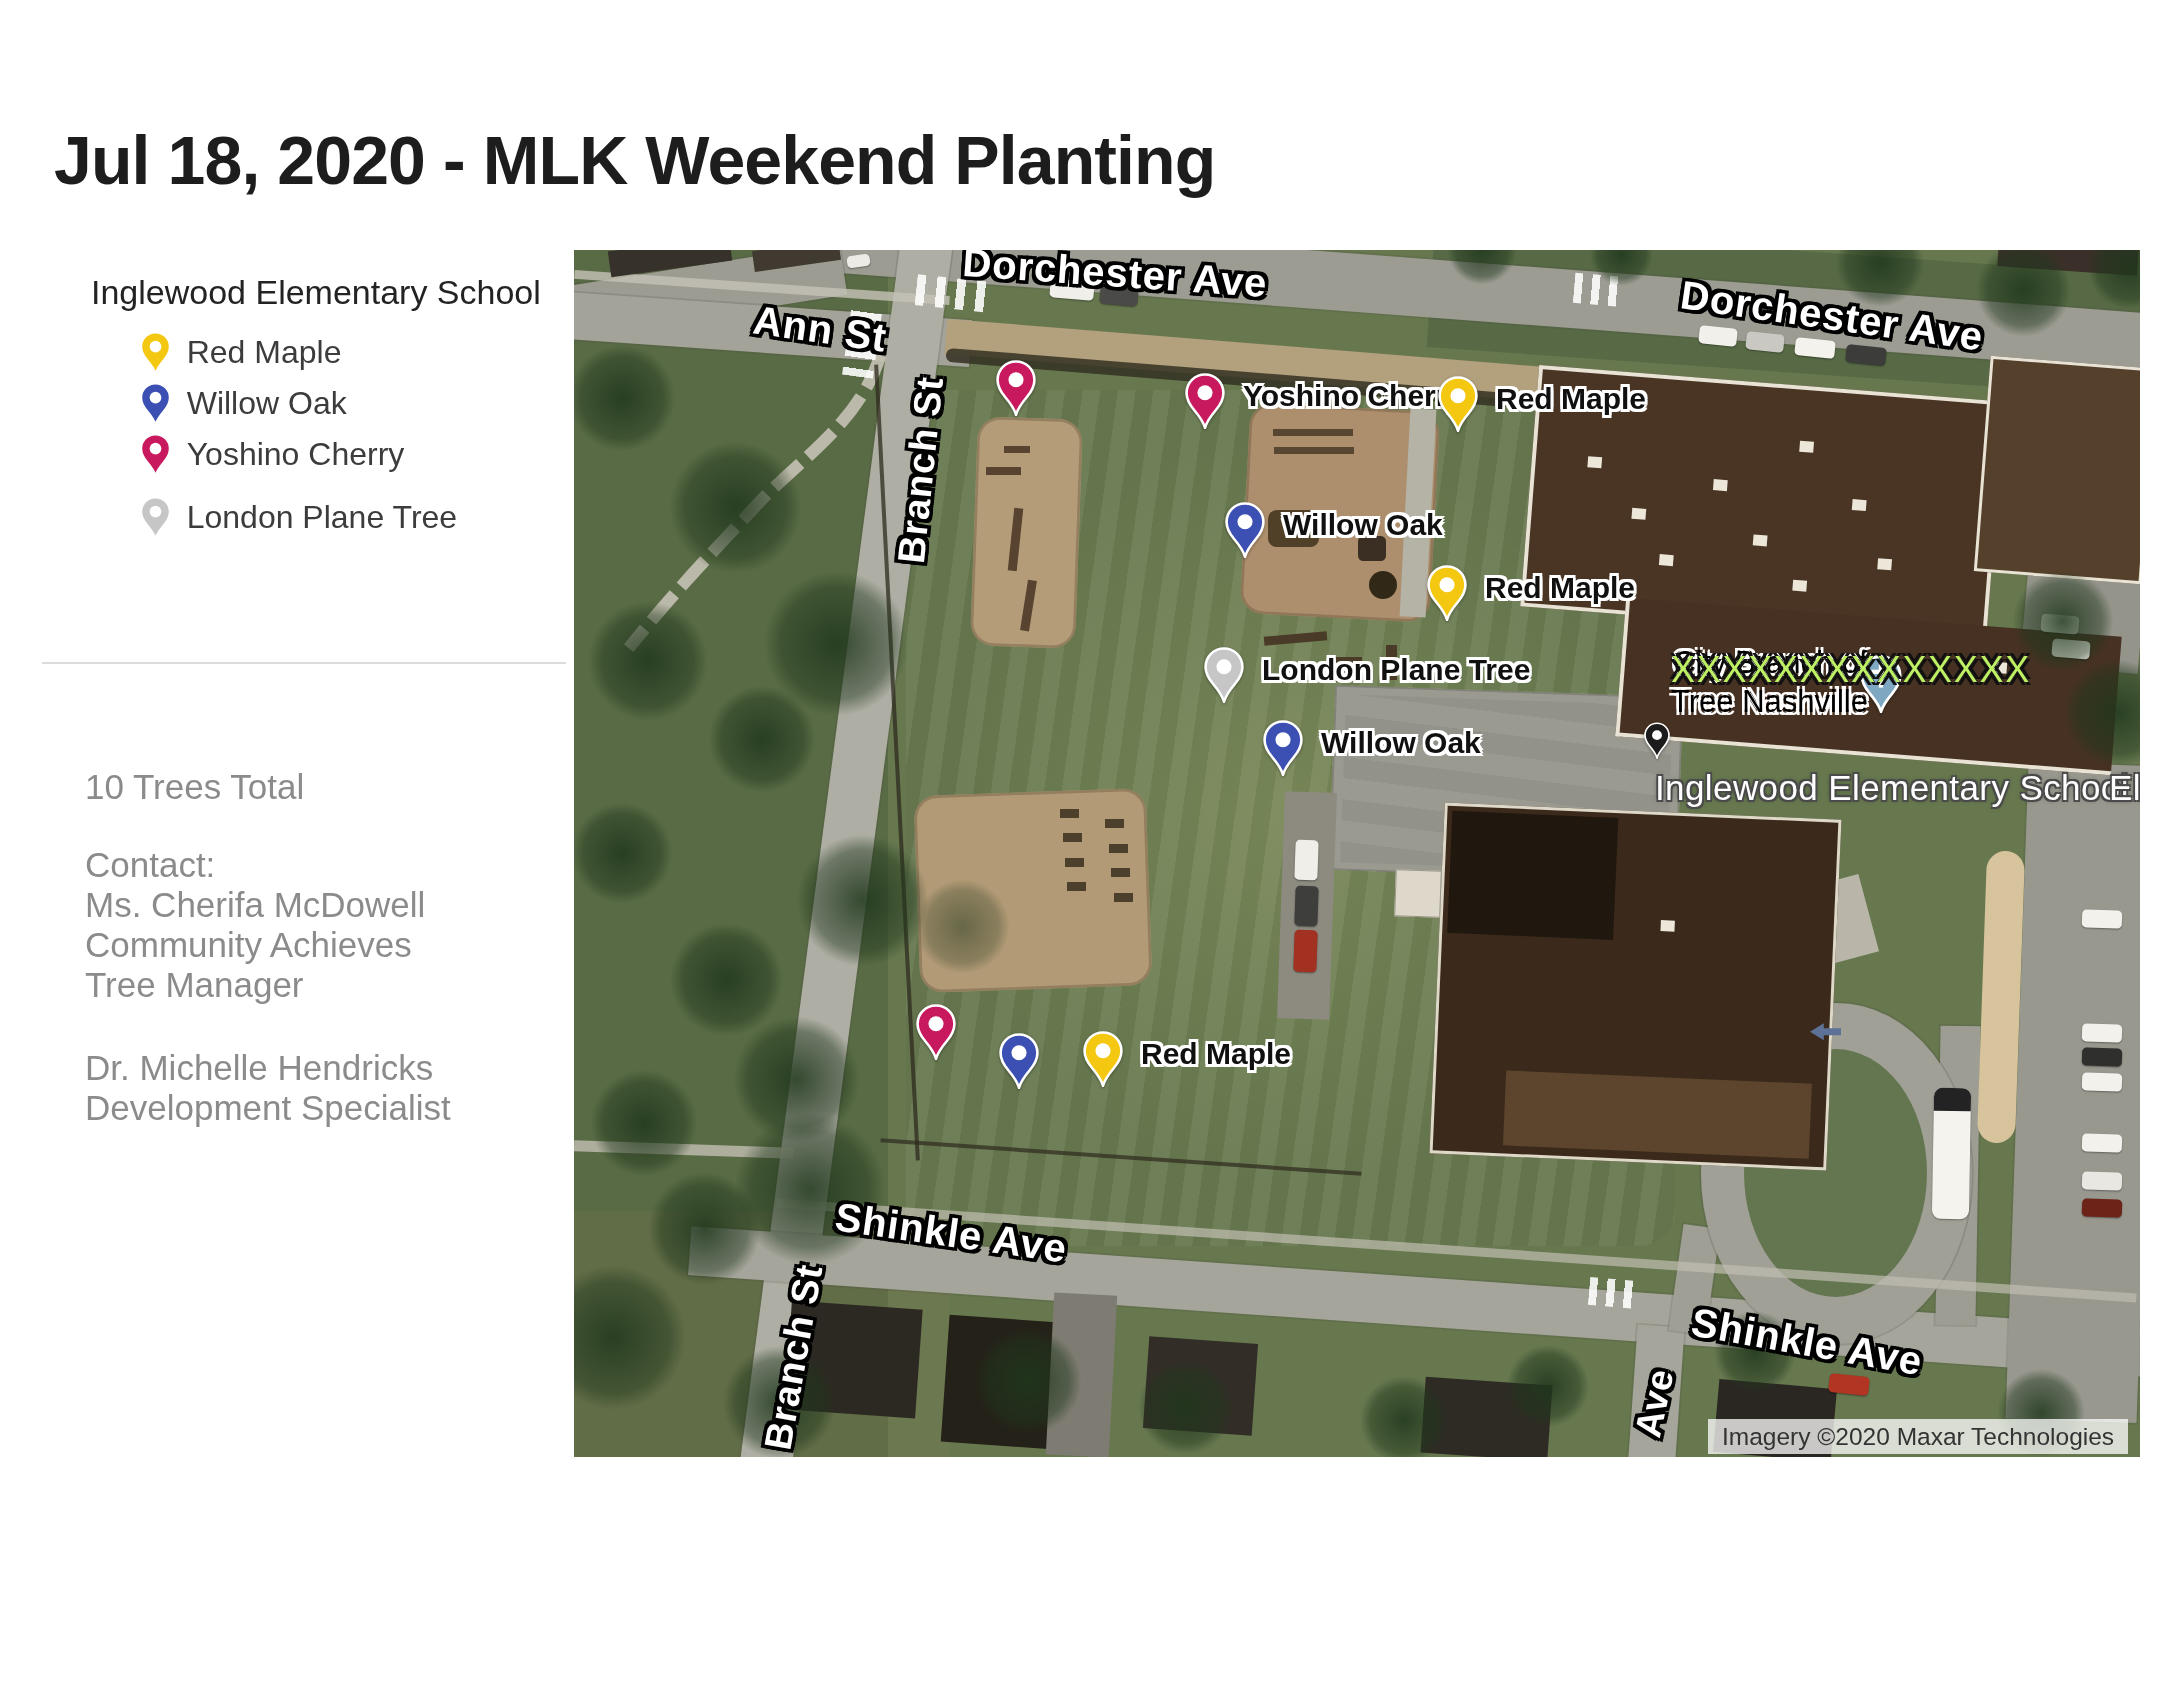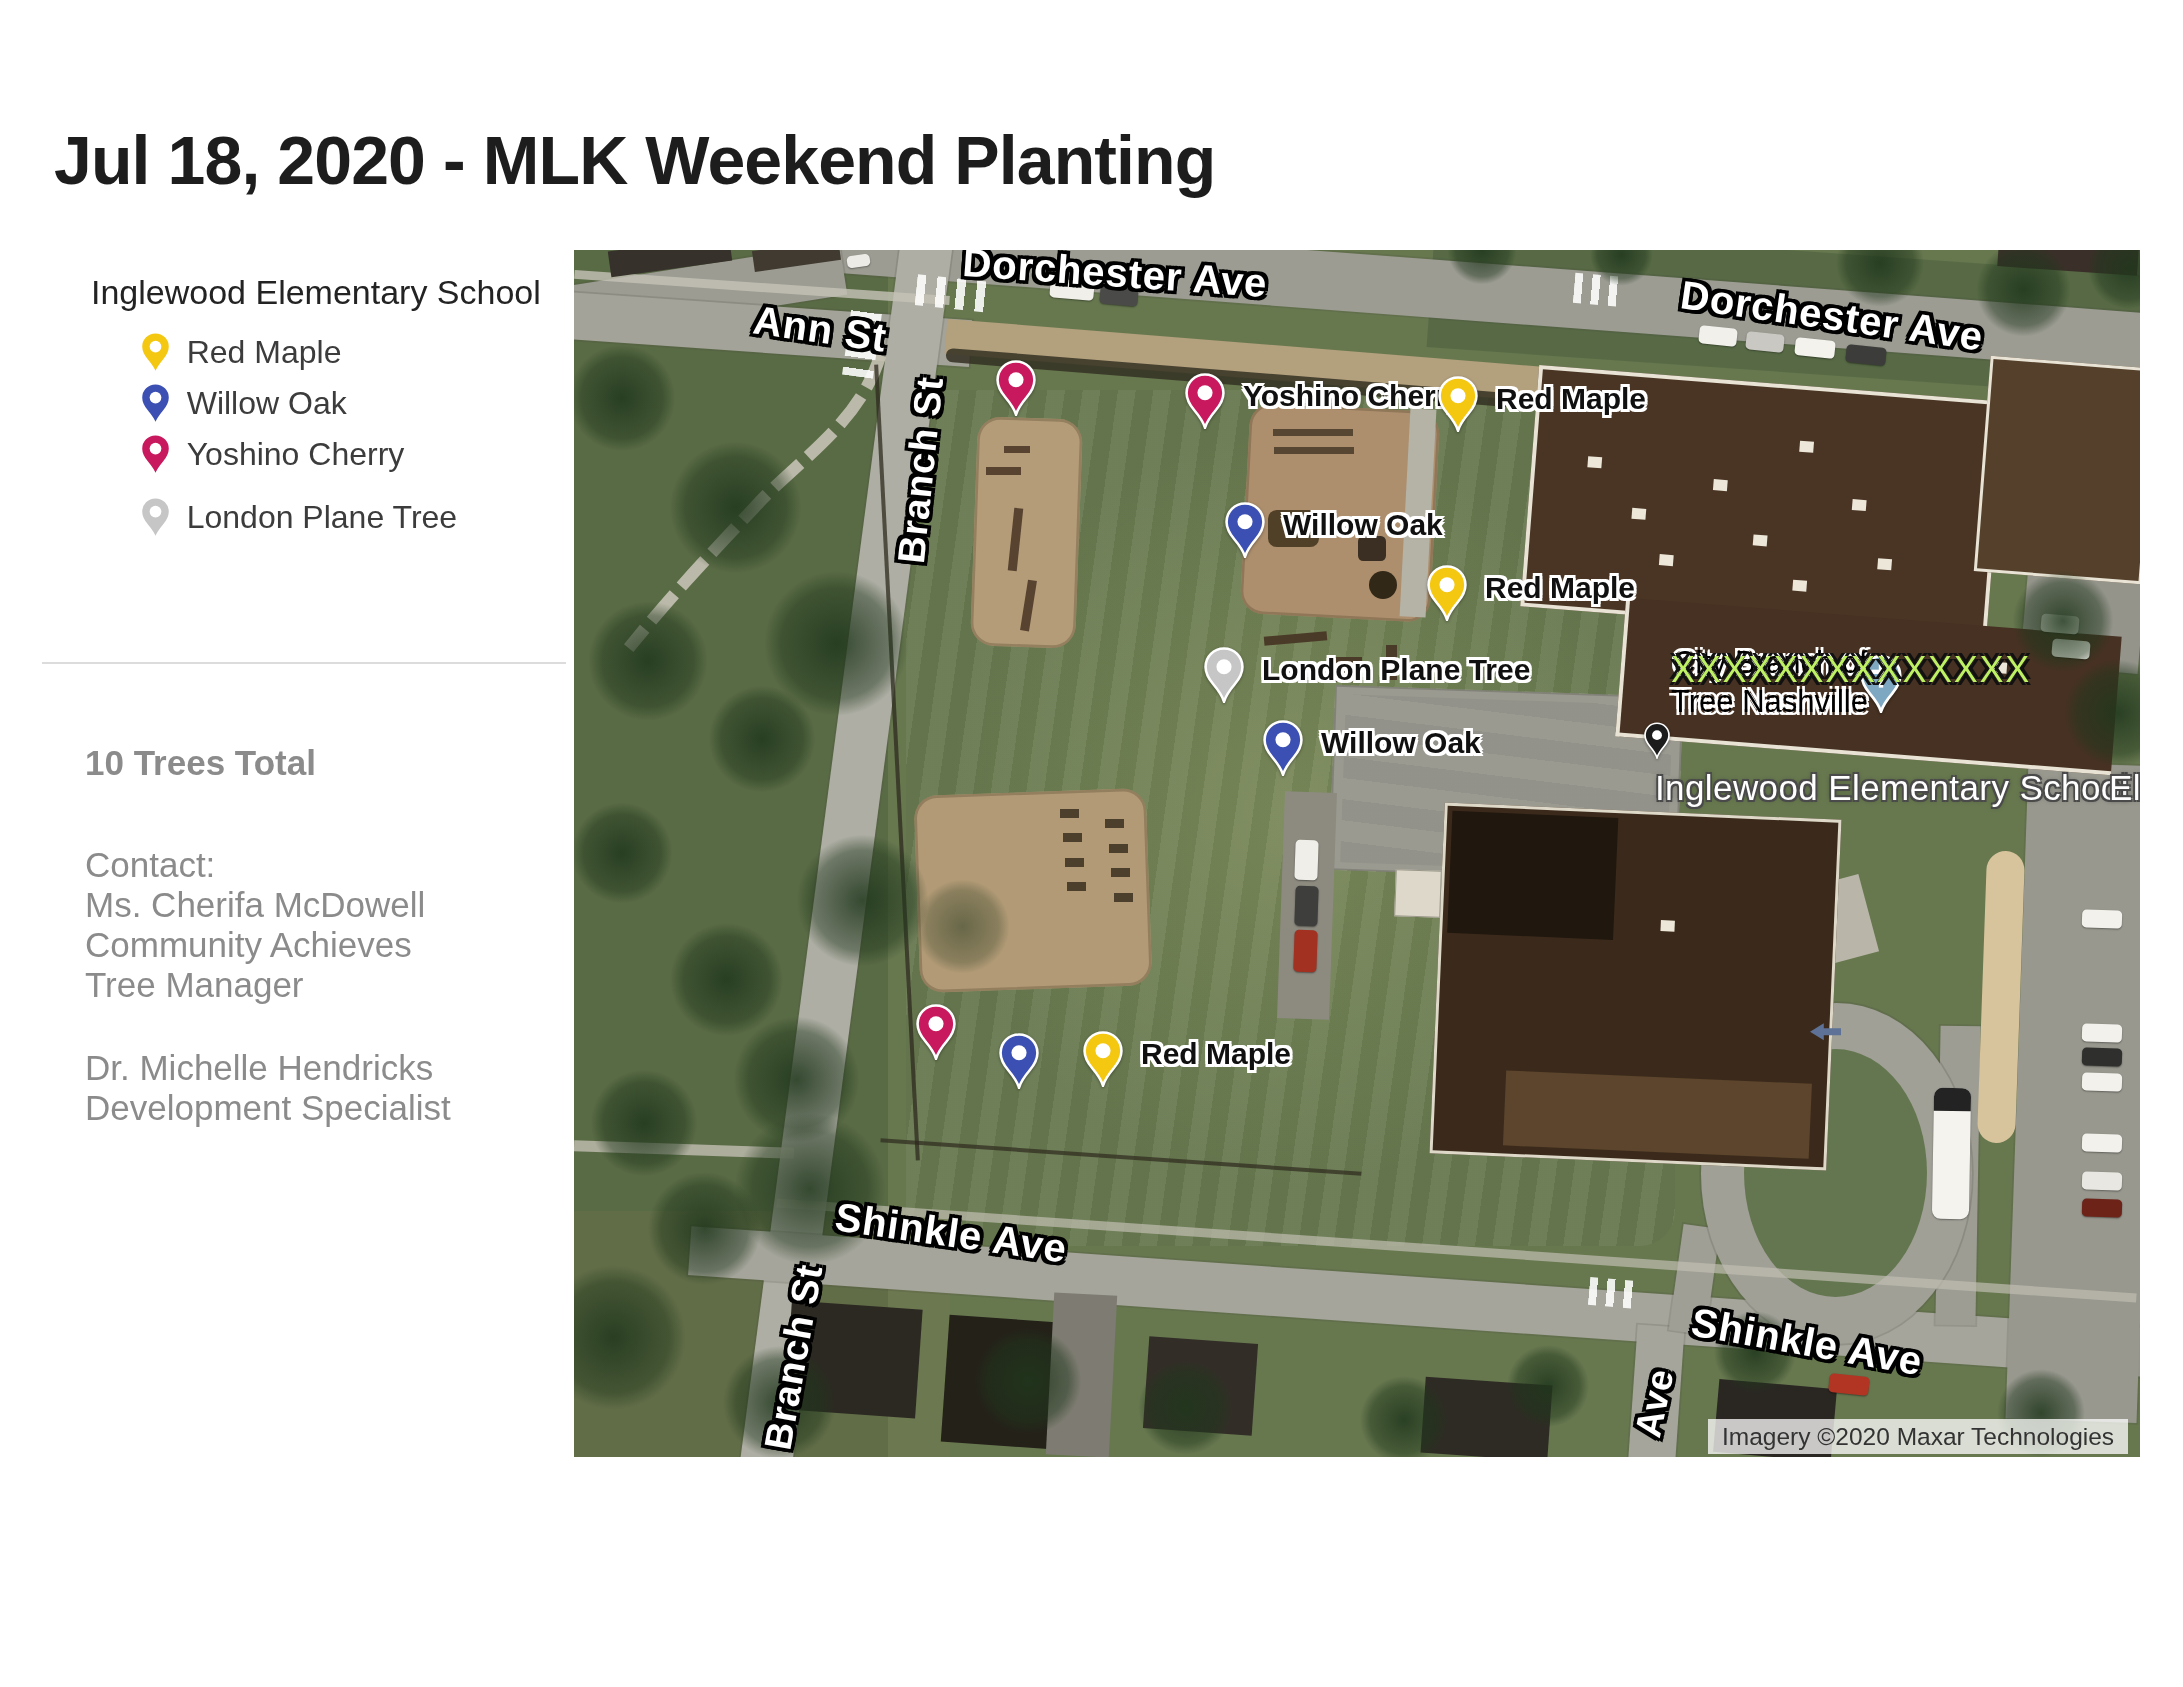--- a/index.html
+++ b/index.html
@@ -75,21 +75,21 @@
     </div>
     <div class="legend-item last">
       <svg width="31" height="44" viewBox="0 0 46 64">
         <path d="M23 1.5 C11.1 1.5 1.8 10.8 1.8 22.7 C1.8 30.6 5.4 36.3 10.7 42.6 C15.5 48.3 20.5 54.4 23 62.5 C25.5 54.4 30.5 48.3 35.3 42.6 C40.6 36.3 44.2 30.6 44.2 22.7 C44.2 10.8 34.9 1.5 23 1.5 Z" fill="#c6c6c6" stroke="#ffffff" stroke-width="3"></path>
         <circle cx="23" cy="22.5" r="8.7" fill="#ffffff"></circle>
       </svg>
       <span>London Plane Tree</span>
     </div>
   </div>
 <div id="divider"></div>
-<div class="info-block" style="top:743px;font-weight:bold;">10 Trees Total</div>
+<div class="info-block" style="top:767px;">10 Trees Total</div>
 <div class="info-block" style="top:845px;"><span>Contact:</span>
 <span>Ms. Cherifa McDowell</span>
 <span>Community Achieves</span>
 <span>Tree Manager</span></div>
 <div class="info-block" style="top:1048px;"><span>Dr. Michelle Hendricks</span>
 <span>Development Specialist</span></div>
 
 <div id="map">
 
   <div class="abs" style="left:0;top:0;width:314px;height:1207px;background:rgba(30,50,28,.18);"></div>

